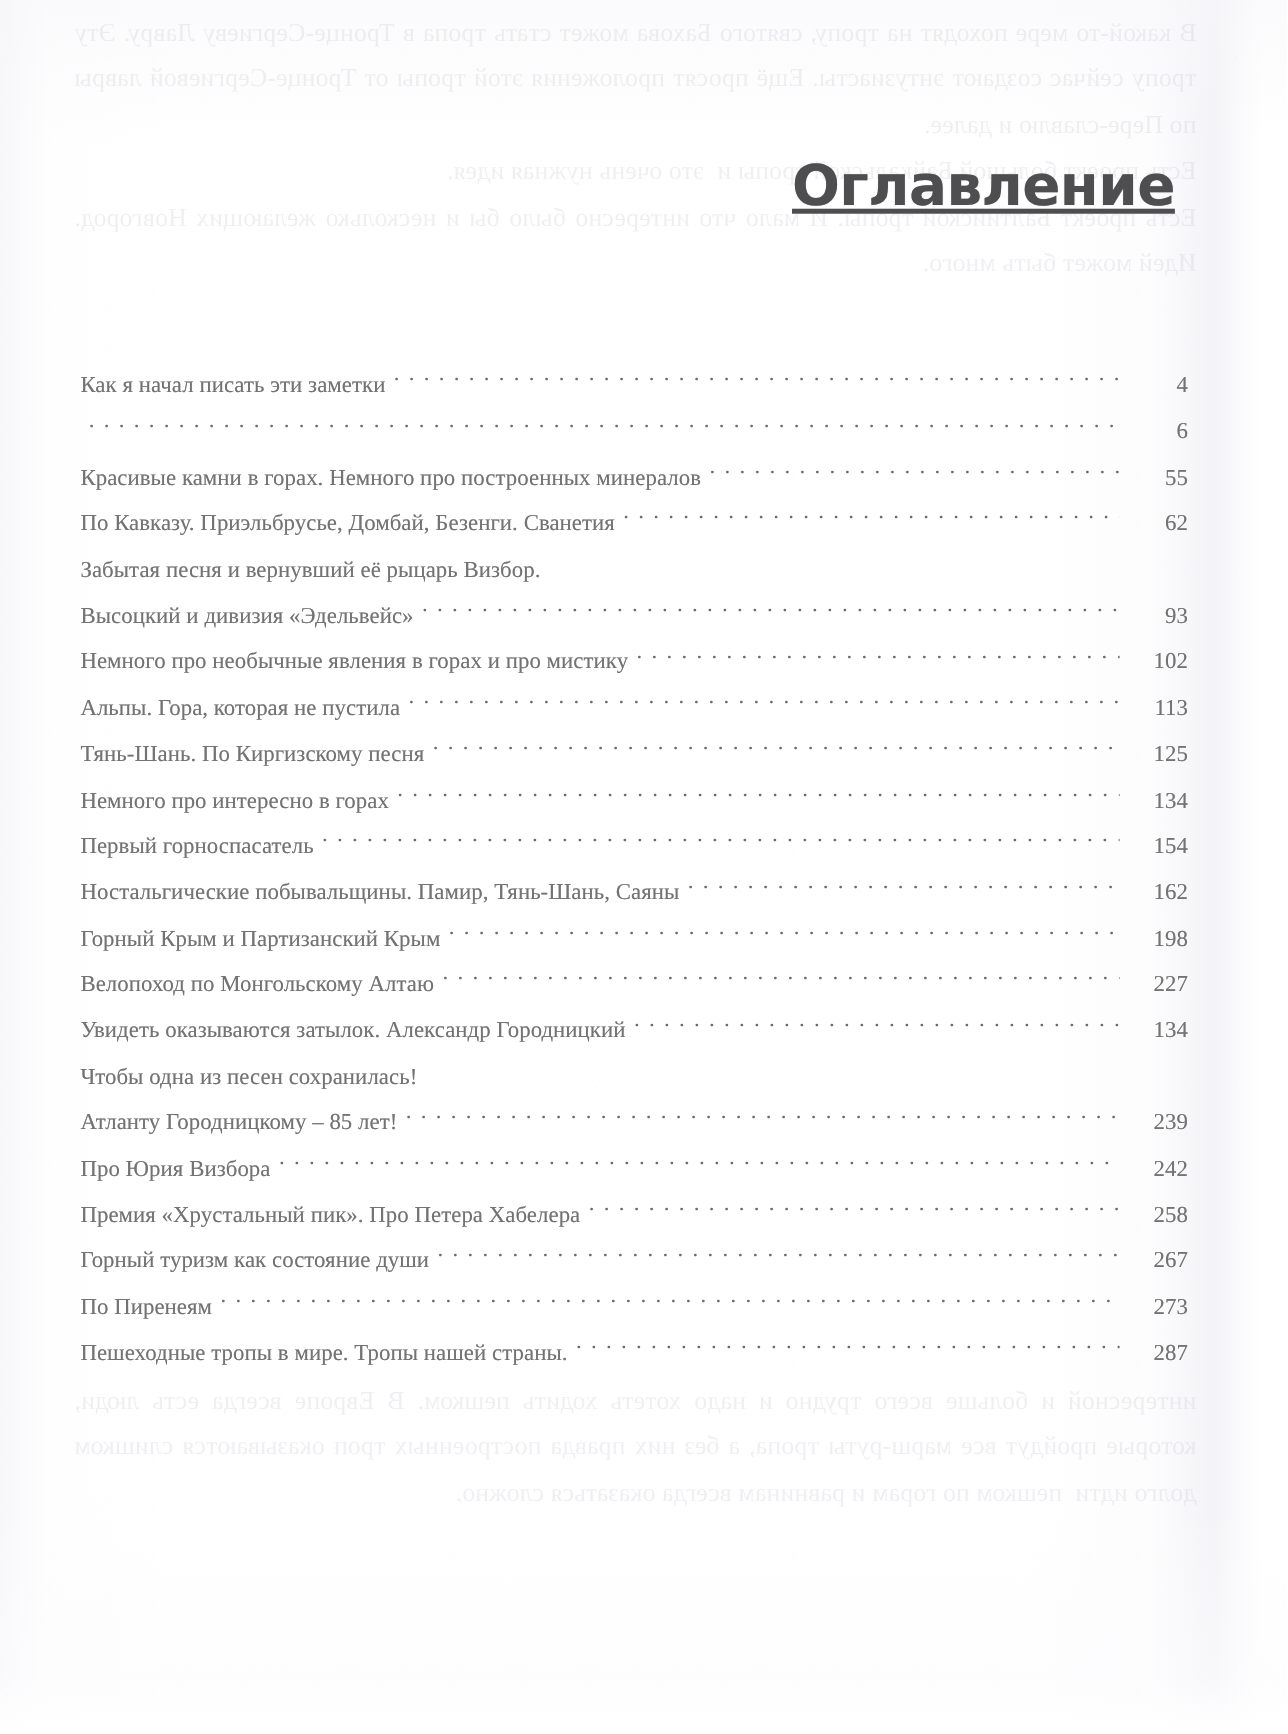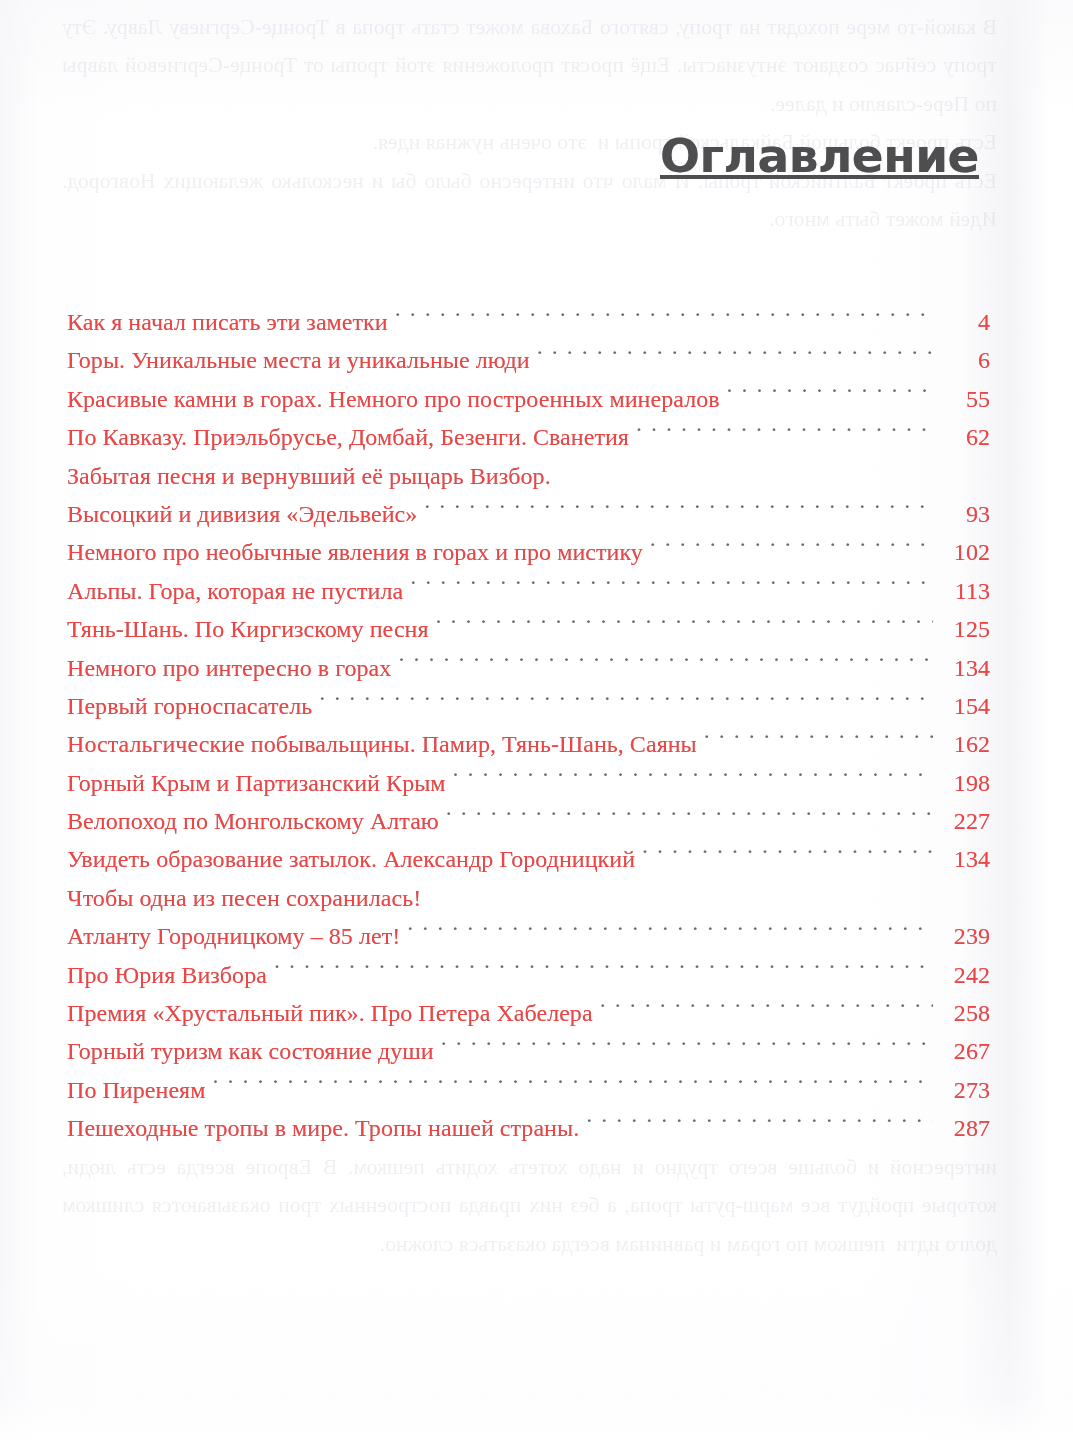--- a/index.html
+++ b/index.html
@@ -94,26 +94,26 @@
   
   .toc {
     position: absolute;
     left: 67px;
     top: 303px;
     width: 923px;
   }
 
   .toc-entry {
     display: flex;
-    align-items: flex-start;
+    align-items: center;
     width: 100%;
     height: 38.4px;
-    font-size: 24px;
+    font-size: 19px;
     line-height: 38.4px;
-    color: #ef4444;
+    color: #737373;
     letter-spacing: 0.05px;
     white-space: nowrap;
   }
 
   .toc-title {
     flex: 0 0 auto;
     text-shadow: 0 0 0.55px rgba(86,86,90,0.4);
   }
 
   .toc-dots {
@@ -172,21 +172,20 @@
 
   <h1 class="title">Оглавление</h1>
 
   <div class="toc" id="toc-list">
       <div class="toc-entry">
         <span class="toc-title">Как я начал писать эти заметки</span>
         <span class="toc-dots"></span>
         <span class="toc-page">4</span>
       </div>
       <div class="toc-entry">
-        <span class="toc-title">Горы. Уникальные места и уникальные люди</span>
         <span class="toc-dots"></span>
         <span class="toc-page">6</span>
       </div>
       <div class="toc-entry">
         <span class="toc-title">Красивые камни в горах. Немного про построенных минералов</span>
         <span class="toc-dots"></span>
         <span class="toc-page">55</span>
       </div>
       <div class="toc-entry">
         <span class="toc-title">По Кавказу. Приэльбрусье, Домбай, Безенги. Сванетия</span>
@@ -237,21 +236,21 @@
         <span class="toc-title">Горный Крым и Партизанский Крым</span>
         <span class="toc-dots"></span>
         <span class="toc-page">198</span>
       </div>
       <div class="toc-entry">
         <span class="toc-title">Велопоход по Монгольскому Алтаю</span>
         <span class="toc-dots"></span>
         <span class="toc-page">227</span>
       </div>
       <div class="toc-entry">
-        <span class="toc-title">Увидеть образование затылок. Александр Городницкий</span>
+        <span class="toc-title">Увидеть оказываются затылок. Александр Городницкий</span>
         <span class="toc-dots"></span>
         <span class="toc-page">134</span>
       </div>
       <div class="toc-entry no-page">
         <span class="toc-title">Чтобы одна из песен сохранилась!</span>
         <span class="toc-dots"></span>
         <span class="toc-page"></span>
       </div>
       <div class="toc-entry">
         <span class="toc-title">Атланту Городницкому –  85 лет!</span>

